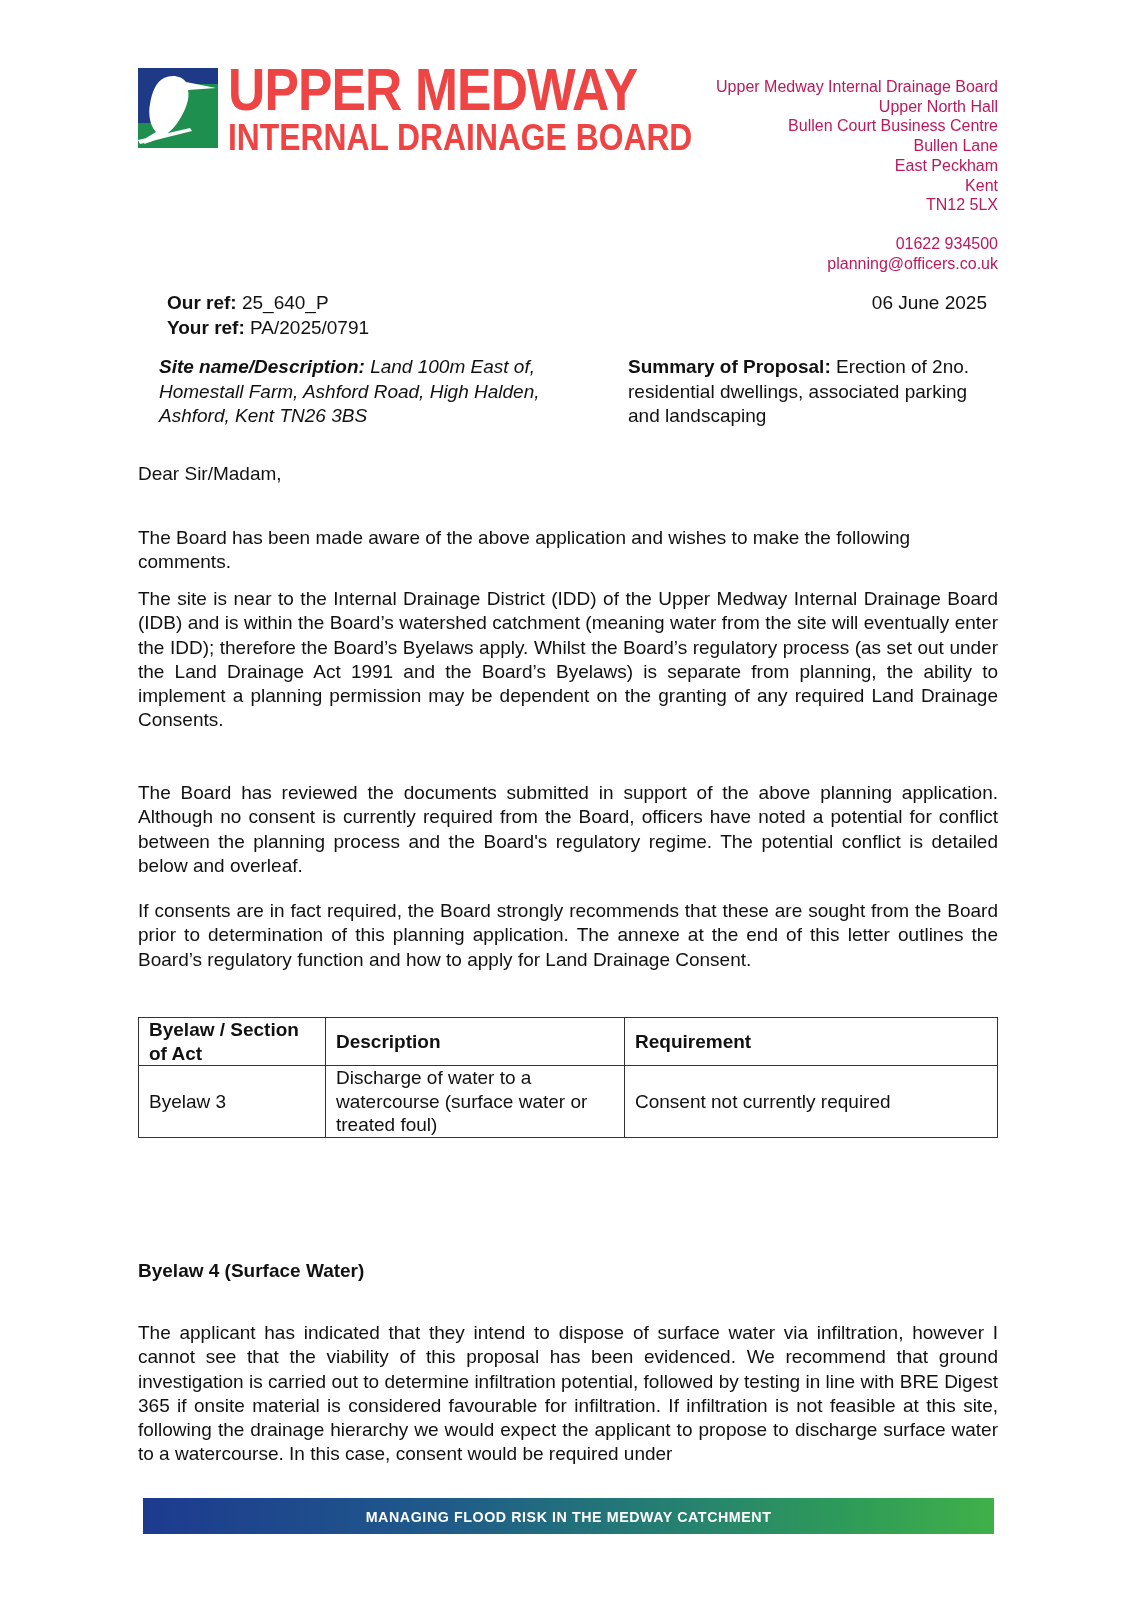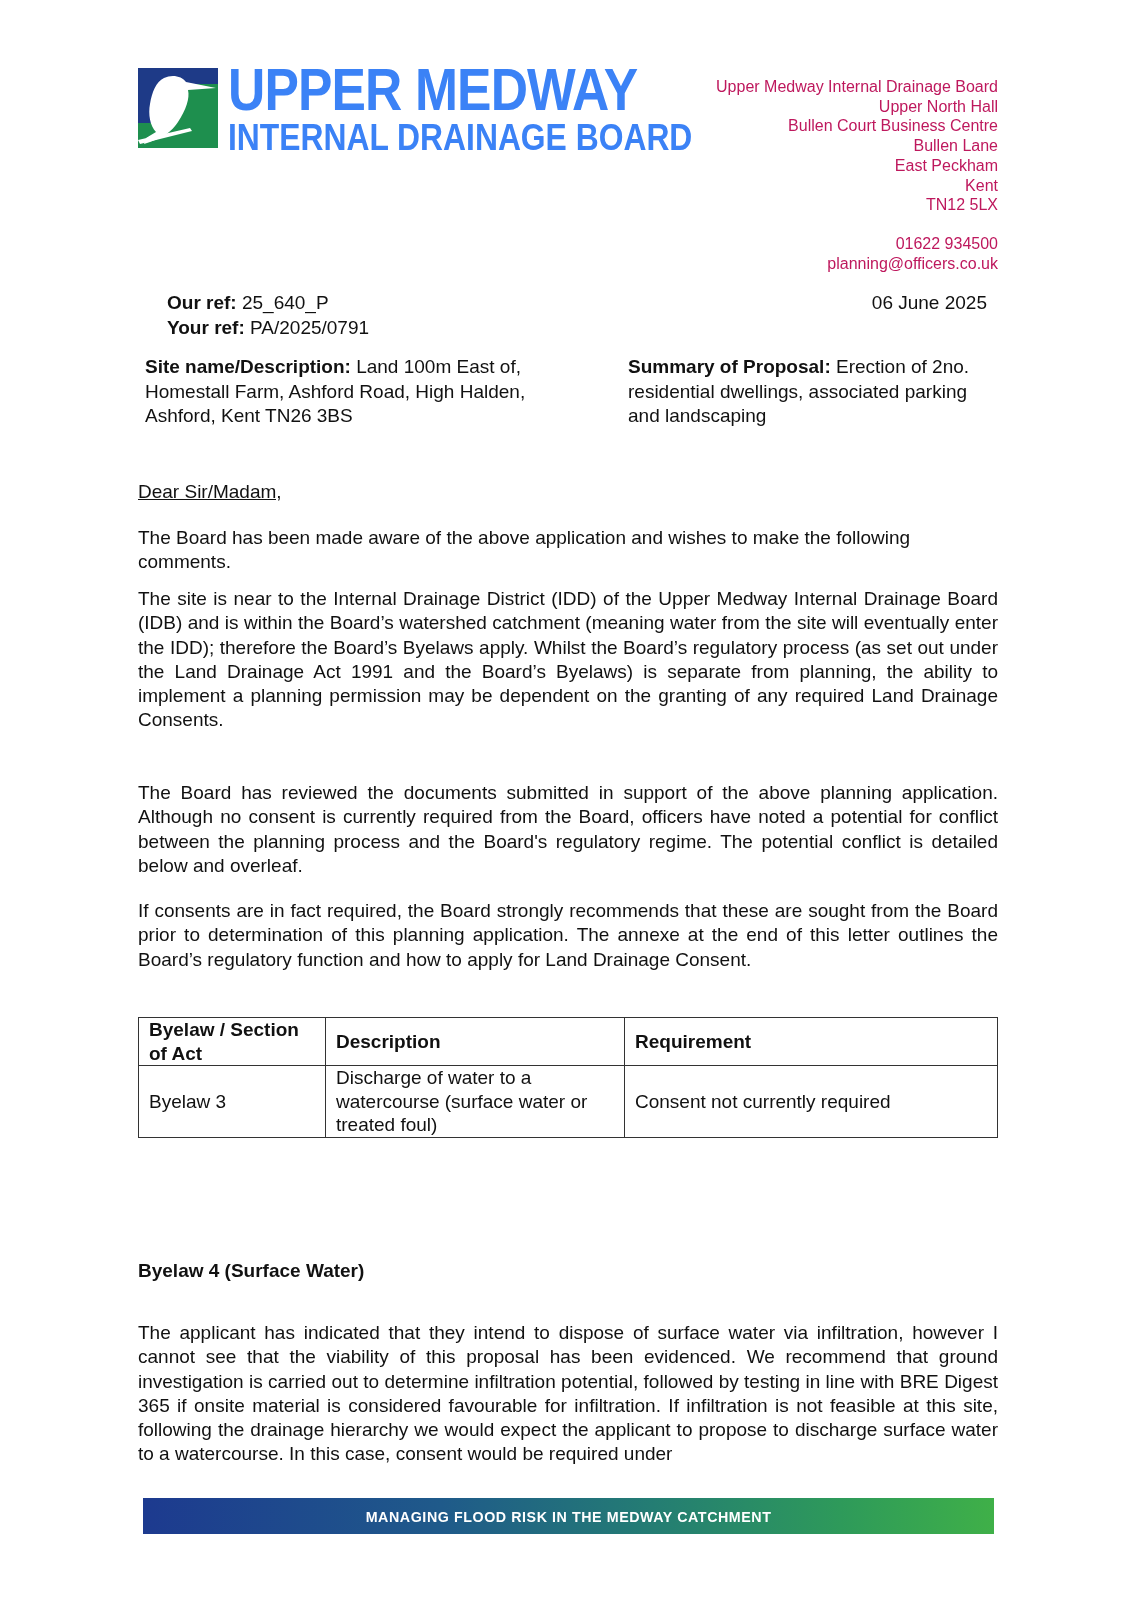--- a/index.html
+++ b/index.html
@@ -3,37 +3,37 @@
 <meta charset="utf-8">
 <style>
   html, body { margin: 0; padding: 0; background: #ffffff; }
   body { width: 1132px; height: 1600px; position: relative; overflow: hidden;
          font-family: "Liberation Sans", sans-serif; color: #111; }
   .abs { position: absolute; }
 
   
   .logo { left: 138px; top: 68px; width: 530px; height: 84px; }
   .logo-mark { position: absolute; left: 0; top: 0; width: 80px; height: 80px; }
-  .logo-text { position: absolute; left: 90px; top: -6px; color: #3b82f6;
+  .logo-text { position: absolute; left: 90px; top: -6px; color: #ef4444;
                font-family: "Liberation Sans", sans-serif; font-weight: bold;
                white-space: nowrap; transform-origin: left top; }
   .logo-line1 { font-size: 60px; line-height: 56px; letter-spacing: -1px; transform: scaleX(0.86); transform-origin: left top; display:block; }
   .logo-line2 { font-size: 37px; line-height: 40px; letter-spacing: 0px; transform: scaleX(0.86); transform-origin: left top; display:block; }
 
   
   .address { right: 134px; top: 77px; text-align: right; color: #be185d;
              font-size: 16px; line-height: 19.7px; }
   .address .gap { height: 19px; }
 
   
   .refs { left: 149px; top: 290px; font-size: 19px; line-height: 25px; }
   .refs b { font-weight: bold; margin-left: 18px; }
   .date { right: 145px; top: 290px; font-size: 19px; line-height: 25px; }
 
-  .site { left: 145px; top: 355px; width: 440px; font-size: 19px; line-height: 24.5px; }
+  .site { left: 159px; top: 355px; width: 440px; font-size: 19px; line-height: 24.5px; font-style: italic; }
   .summary { left: 628px; top: 355px; width: 360px; font-size: 19px; line-height: 24.5px; }
 
   .text { left: 138px; width: 860px; font-size: 19px; line-height: 24.3px; text-align: justify; }
   .text.left { text-align: left; }
 
   
   .tbl { left: 138px; top: 1017px; width: 860px; border-collapse: collapse; font-size: 19px; line-height: 23.5px; }
   .tbl td, .tbl th { border: 1.3px solid #333; padding: 0 10px; vertical-align: middle; text-align: left; }
   .tbl th { font-weight: bold; height: 47px; }
   .tbl td { height: 71px; }
@@ -84,21 +84,21 @@
 </div>
 <div class="abs date">06 June 2025</div>
 
 <div class="abs site">
   <b>Site name/Description:</b> <span>Land 100m East of, Homestall Farm, Ashford Road, High Halden, Ashford, Kent TN26 3BS</span>
 </div>
 <div class="abs summary">
   <b>Summary of Proposal:</b> <span>Erection of 2no. residential dwellings, associated parking and landscaping</span>
 </div>
 
-<div class="abs text left" style="top:480px;text-decoration:underline;">Dear Sir/Madam,</div>
+<div class="abs text left" style="top:462px;">Dear Sir/Madam,</div>
 
 <div class="abs text left" style="top:526px;">The Board has been made aware of the above application and wishes to make the following comments.</div>
 <div class="abs text" style="top:587px;">The site is near to the Internal Drainage District (IDD) of the Upper Medway Internal Drainage Board (IDB) and is within the Board’s watershed catchment (meaning water from the site will eventually enter the IDD); therefore the Board’s Byelaws apply. Whilst the Board’s regulatory process (as set out under the Land Drainage Act 1991 and the Board’s Byelaws) is separate from planning, the ability to implement a planning permission may be dependent on the granting of any required Land Drainage Consents.</div>
 <div class="abs text" style="top:781px;">The Board has reviewed the documents submitted in support of the above planning application. Although no consent is currently required from the Board, officers have noted a potential for conflict between the planning process and the Board's regulatory regime. The potential conflict is detailed below and overleaf.</div>
 <div class="abs text" style="top:899px;">If consents are in fact required, the Board strongly recommends that these are sought from the Board prior to determination of this planning application. The annexe at the end of this letter outlines the Board’s regulatory function and how to apply for Land Drainage Consent.</div>
 
 <table class="abs tbl">
   <tbody>
       <tr>
     <th class="col1">Byelaw / Section of Act</th>

